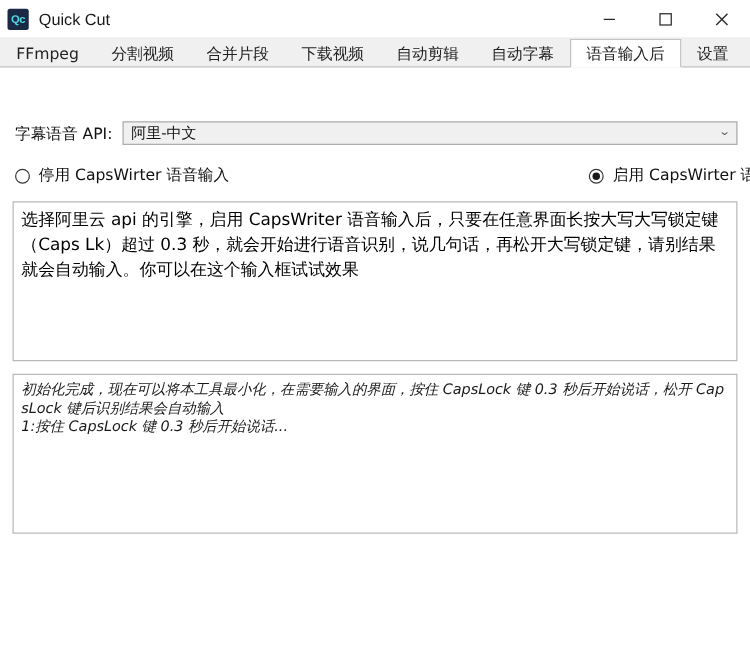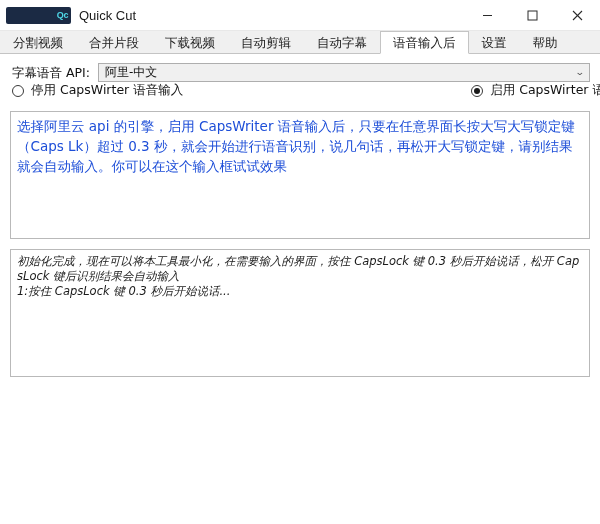--- a/index.html
+++ b/index.html
@@ -32,21 +32,20 @@
     border-radius: 2px;
     display: flex;
     align-items: center;
     justify-content: center;
     font-size: 9px;
     font-weight: bold;
     color: #4fd8e8;
     letter-spacing: -0.3px;
     font-family: "Liberation Sans", sans-serif;
     flex: 0 0 auto;
-    padding-left: 48px;
   }
   .app-title {
     margin-left: 8px;
     font-size: 13px;
     color: #1a1a1a;
     font-family: "Liberation Sans", sans-serif;
     text-align: right;
   }
   .win-controls {
     margin-left: auto;
@@ -120,33 +119,34 @@
     border: 1px solid #aeaeae;
     display: flex;
     align-items: center;
     justify-content: space-between;
     padding: 0 5px 0 6px;
     box-sizing: border-box;
     font-size: 12px;
     color: #111;
     cursor: default;
     font-family: "DejaVu Sans", "Liberation Sans", sans-serif;
+    margin-top: 34px;
   }
   .chev {
     font-size: 9px;
     color: #555;
     line-height: 1;
     transform: scaleX(1.35);
   }
 
   
   .radio-row {
     display: flex;
     align-items: flex-start;
-    margin-top: 0;
+    margin-top: 16px;
     padding: 0 12px;
     box-sizing: border-box;
   }
   .radio-opt {
     display: flex;
     align-items: center;
     cursor: default;
     font-size: 12.5px;
     color: #111;
     white-space: nowrap;
@@ -188,21 +188,21 @@
   }
   #log-box {
     margin-top: 10px;
     height: 128px;
     font-style: italic;
   }
   .input-text {
     font-family: "DejaVu Sans", "Liberation Sans", sans-serif;
     font-size: 13.5px;
     line-height: 20px;
-    color: #1d4ed8;
+    color: #000000;
     white-space: pre-wrap;
     word-break: break-all;
     margin: 0;
   }
   .log-text {
     font-family: "DejaVu Sans", "Liberation Sans", sans-serif;
     font-size: 11.5px;
     line-height: 15px;
     color: #1a1a1a;
     white-space: pre-wrap;
@@ -230,20 +230,21 @@
     <div class="win-btn close">
       <svg width="11" height="11" viewBox="0 0 11 11">
         <line x1="1" y1="1" x2="10" y2="10" stroke="#2b2b2b" stroke-width="1.1"></line>
         <line x1="10" y1="1" x2="1" y2="10" stroke="#2b2b2b" stroke-width="1.1"></line>
       </svg>
     </div>
   </div>
 </div>
 
 <div class="tabbar">
+  <div class="tab">FFmpeg</div>
   <div class="tab">分割视频</div>
   <div class="tab">合并片段</div>
   <div class="tab">下载视频</div>
   <div class="tab">自动剪辑</div>
   <div class="tab">自动字幕</div>
   <div class="tab active">语音输入后</div>
   <div class="tab">设置</div>
   <div class="tab">帮助</div>
 </div>
 

